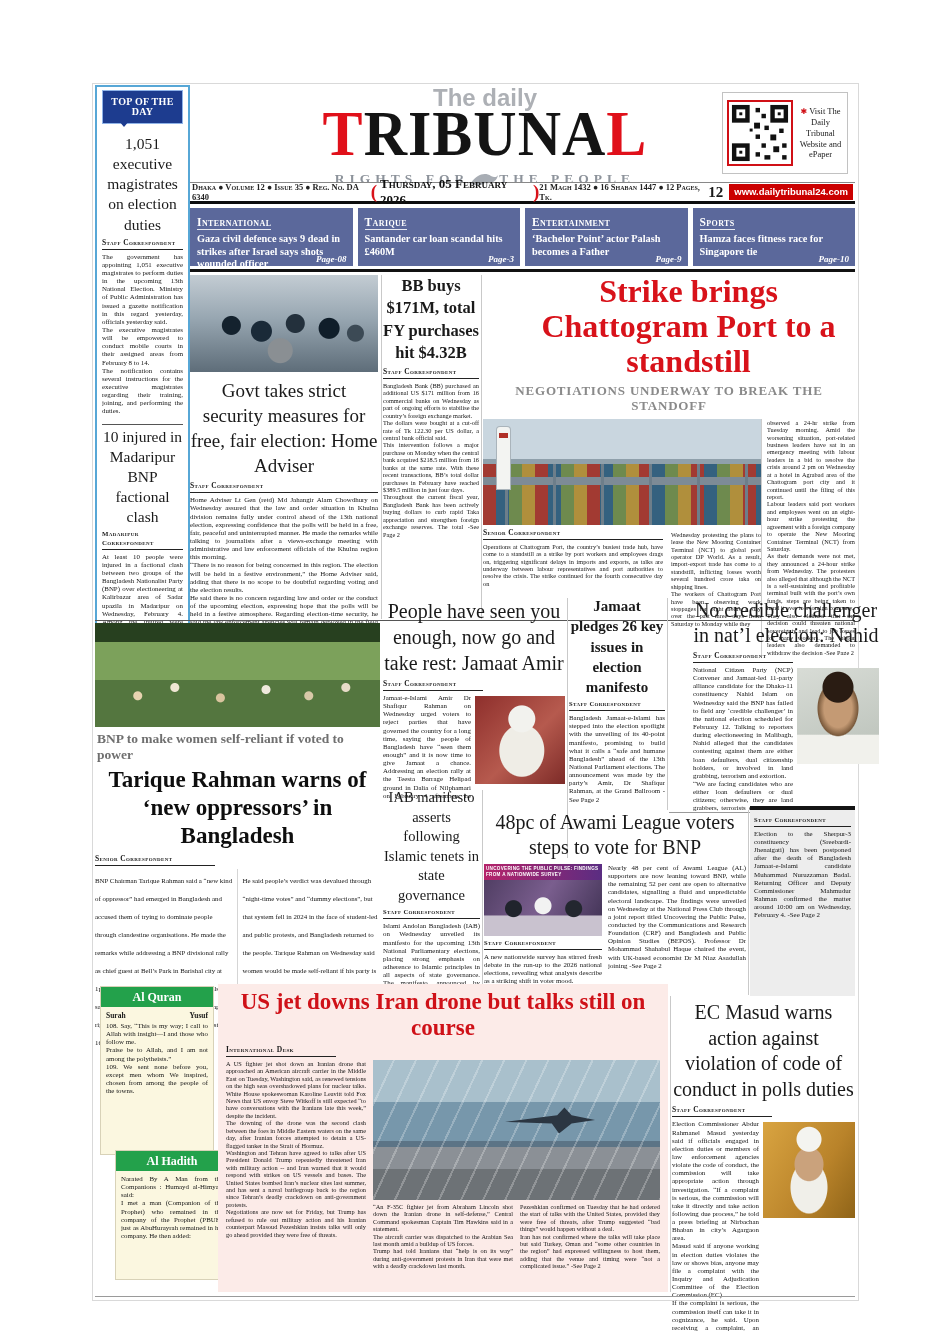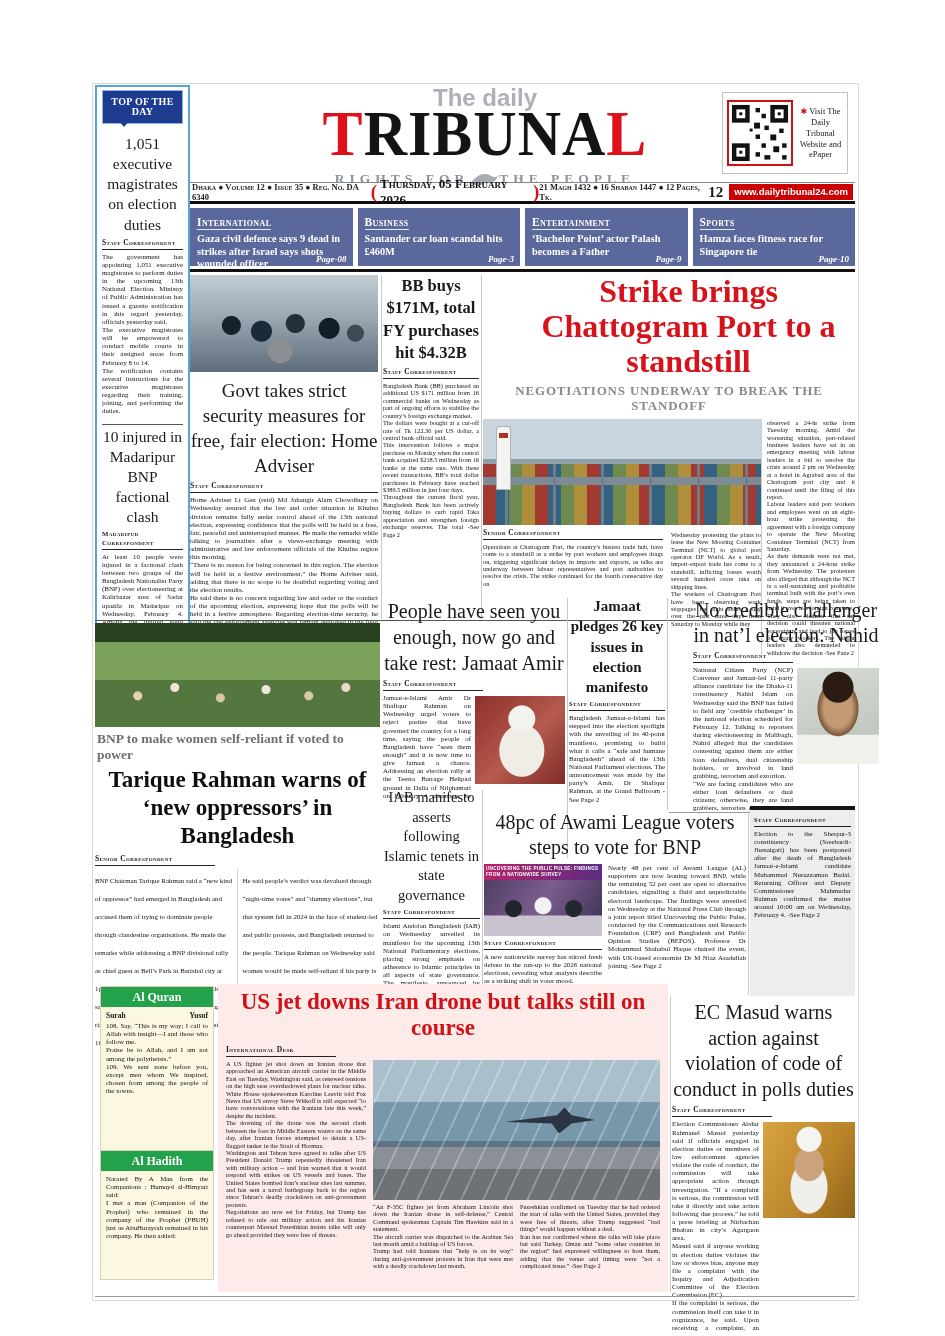--- a/index.html
+++ b/index.html
@@ -143,21 +143,21 @@
   #sherpur{left:750px;top:806px;width:105px;height:190px;background:#ededed;border-top:4px solid #141414;
            padding:3px 4px;box-sizing:border-box;}
   .sherpur-title{font-size:14.5px;line-height:1.3;font-weight:400;text-align:center;}
   
   .greenbox{width:114px;border:1px solid #d8d2b8;background:#fbf7e0;box-sizing:border-box;}
   .greenbox .gb-head{background:#23a14b;color:#fff;text-align:center;
       font:700 12px/1 "Liberation Serif",serif;padding:4px 0;}
   .gb-body{padding:4px 5px;}
   .surah-row{display:flex;justify-content:space-between;font-weight:700;font-size:7.5px;margin-bottom:2px;}
   #quran{left:100px;top:986px;}
-  #hadith{left:100px;top:1150px;}
+  #hadith{left:115px;top:1150px;}
   #usjet{left:218px;top:984px;width:450px;height:308px;background:#fcebe8;
          padding:5px 8px;box-sizing:border-box;}
   .usjet-title{font:700 23px/1.15 "Liberation Serif",serif;color:#cf1118;text-align:center;}
   .usjet-grid{display:flex;gap:7px;margin-top:2px;}
   .usjet-c1{width:140px;flex:0 0 auto;}
   .usjet-right{flex:1;}
   .jet-photo{width:100%;height:140px;position:relative;overflow:hidden;
     background:
       repeating-linear-gradient(115deg,transparent 0 18px,rgba(255,255,255,.25) 18px 20px),
       linear-gradient(180deg,#a9c0cc 0 30%,#7797ab 30% 58%,#5c7486 58% 62%,#8b9096 62% 78%,#6d7276 78% 100%);}
@@ -239,21 +239,21 @@
     </span>
   </div>
 
   <div class="abs" id="strip">
     <div class="sec">
       <div class="name">International</div>
       <div class="head">Gaza civil defence says 9 dead in strikes after Israel says shots wounded officer</div>
       <div class="pg">Page-08</div>
     </div>
     <div class="sec">
-      <div class="name">Business</div>
+      <div class="name">Tarique</div>
       <div class="head">Santander car loan scandal hits £460M</div>
       <div class="pg">Page-3</div>
     </div>
     <div class="sec">
       <div class="name">Entertainment</div>
       <div class="head">‘Bachelor Point’ actor Palash becomes a Father</div>
       <div class="pg">Page-9</div>
     </div>
     <div class="sec">
       <div class="name">Sports</div>

